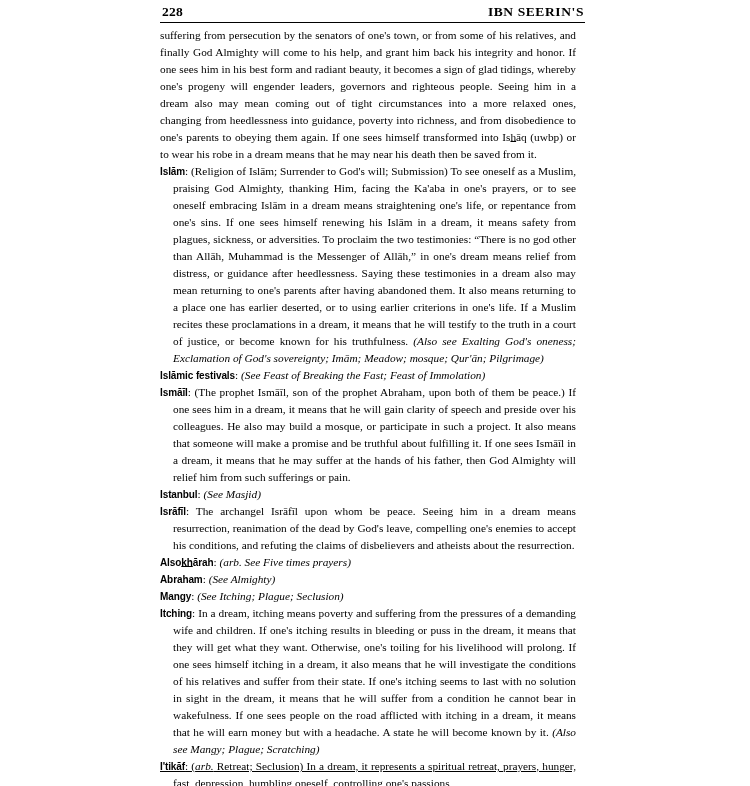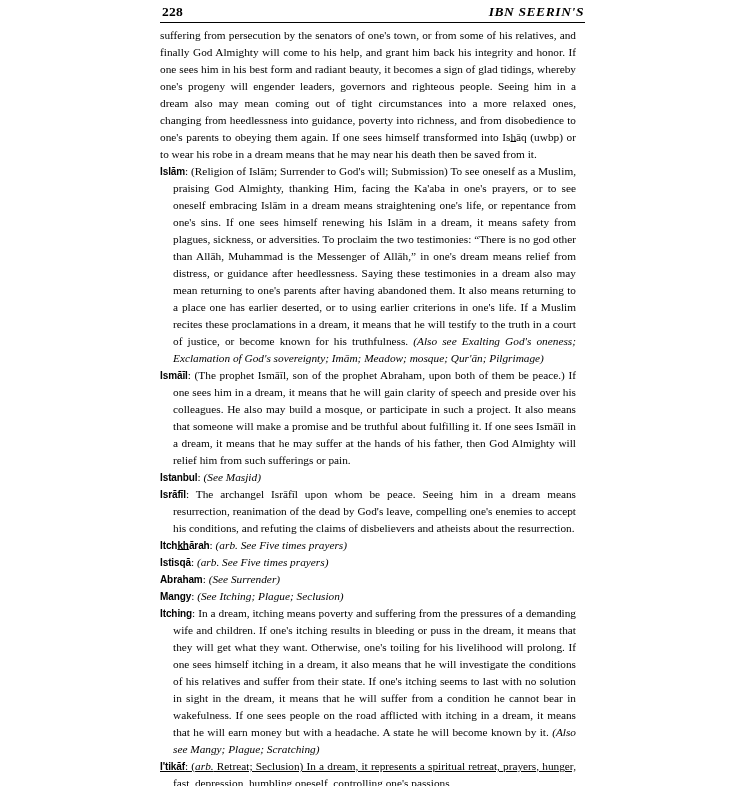--- a/index.html
+++ b/index.html
@@ -33,21 +33,20 @@
     font-size: 13.5px;
     font-weight: 700;
     letter-spacing: 0.3px;
   }
   .header .folio {
     font-weight: 700;
   }
   .header .runhead {
     font-weight: 700;
     letter-spacing: 0.6px;
-    font-style: italic;
   }
   .rule {
     position: absolute;
     left: 160px;
     top: 22px;
     width: 425px;
     height: 1.4px;
     background: #000000;
   }
   .column {
@@ -106,32 +105,32 @@
   </div>
 
   <div class="rule"></div>
 
   <div class="column">
 
     <p class="entry cont"><span>suffering from persecution by the senators of one's town, or from some of his relatives, and finally God Almighty will come to his help, and grant him back his integrity and honor. If one sees him in his best form and radiant beauty, it becomes a sign of glad tidings, whereby one's progeny will engender leaders, governors and righteous people. Seeing him in a dream also may mean coming out of tight circumstances into a more relaxed ones, changing from heedlessness into guidance, poverty into richness, and from disobedience to one's parents to obeying them again. If one sees himself transformed into Is</span><span class="und">h</span><span>āq (uwbp) or to wear his robe in a dream means that he may near his death then be saved from it.</span></p>
 
     <p class="entry hang"><span class="hw">Islām</span><span>: (Religion of Islām; Surrender to God's will; Submission) To see oneself as a Muslim, praising God Almighty, thanking Him, facing the Ka'aba in one's prayers, or to see oneself embracing Islām in a dream means straightening one's life, or repentance from one's sins. If one sees himself renewing his Islām in a dream, it means safety from plagues, sickness, or adversities. To proclaim the two testimonies: “There is no god other than Allāh, Muhammad is the Messenger of Allāh,” in one's dream means relief from distress, or guidance after heedlessness. Saying these testimonies in a dream also may mean returning to one's parents after having abandoned them. It also means returning to a place one has earlier deserted, or to using earlier criterions in one's life. If a Muslim recites these proclamations in a dream, it means that he will testify to the truth in a court of justice, or become known for his truthfulness. </span><span class="it">(Also see Exalting God's oneness; Exclamation of God's sovereignty; Imām; Meadow; mosque; Qur'ān; Pilgrimage)</span></p>
 
+    <p class="entry hang"><span class="hw">Islāmic festivals</span><span>: </span><span class="it">(See Feast of Breaking the Fast; Feast of Immolation)</span></p>
 
     <p class="entry hang"><span class="hw">Ismāīl</span><span>: (The prophet Ismāīl, son of the prophet Abraham, upon both of them be peace.) If one sees him in a dream, it means that he will gain clarity of speech and preside  over his colleagues. He also may build a mosque, or participate in such a project. It also means that someone will make a promise and be truthful about fulfilling it. If one sees Ismāīl in a dream, it means that he may suffer at the hands of his father, then God Almighty will relief him from such sufferings or pain.</span></p>
 
     <p class="entry hang"><span class="hw">Istanbul</span><span>: </span><span class="it">(See Masjid)</span></p>
 
     <p class="entry hang"><span class="hw">Isrāfīl</span><span>: The archangel Isrāfīl upon whom be peace. Seeing him in a dream means resurrection, reanimation of the dead by God's leave, compelling one's enemies to accept his conditions, and refuting the claims of disbelievers and atheists about the resurrection.</span></p>
 
-    <p class="entry hang"><span class="hw"><span>Itch</span><span class="und">kh</span><span>ārah</span></span><span>: </span><span class="it">(arb. See Five times prayers)</span></p>
+    <p class="entry hang"><span class="hw"><span>Also</span><span class="und">kh</span><span>ārah</span></span><span>: </span><span class="it">(arb. See Five times prayers)</span></p>
 
-    <p class="entry hang"><span class="hw">Istisqā</span><span>: </span><span class="it">(arb. See Five times prayers)</span></p>
 
-    <p class="entry hang"><span class="hw">Abraham</span><span>: </span><span class="it">(See Surrender)</span></p>
+    <p class="entry hang"><span class="hw">Abraham</span><span>: </span><span class="it">(See Almighty)</span></p>
 
     <p class="entry hang"><span class="hw">Mangy</span><span>: </span><span class="it">(See Itching; Plague; Seclusion)</span></p>
 
     <p class="entry hang"><span class="hw">Itching</span><span>: In a dream, itching means poverty and suffering from the pressures of a demanding wife and children. If one's itching results in bleeding or puss in the dream, it means that they will get what they want. Otherwise, one's toiling for his livelihood will prolong. If one sees himself itching in a dream, it also means that he will investigate the conditions of his relatives and suffer from their state. If one's itching seems to last with no solution in sight in the dream, it means that he will suffer from a condition he cannot bear in wakefulness. If one sees people on the road afflicted with itching in a dream, it means that he will earn money but with a headache. A state he will become known by it. </span><span class="it">(Also see Mangy; Plague; Scratching)</span></p>
 
     <p class="entry hang"><span class="hw">I'tikāf</span><span>: (</span><span class="it">arb.</span><span> Retreat; Seclusion) In a dream, it represents a spiritual retreat, prayers, hunger, fast, depression, humbling oneself, controlling one's passions</span></p>
 
   </div>
 </div>
 

